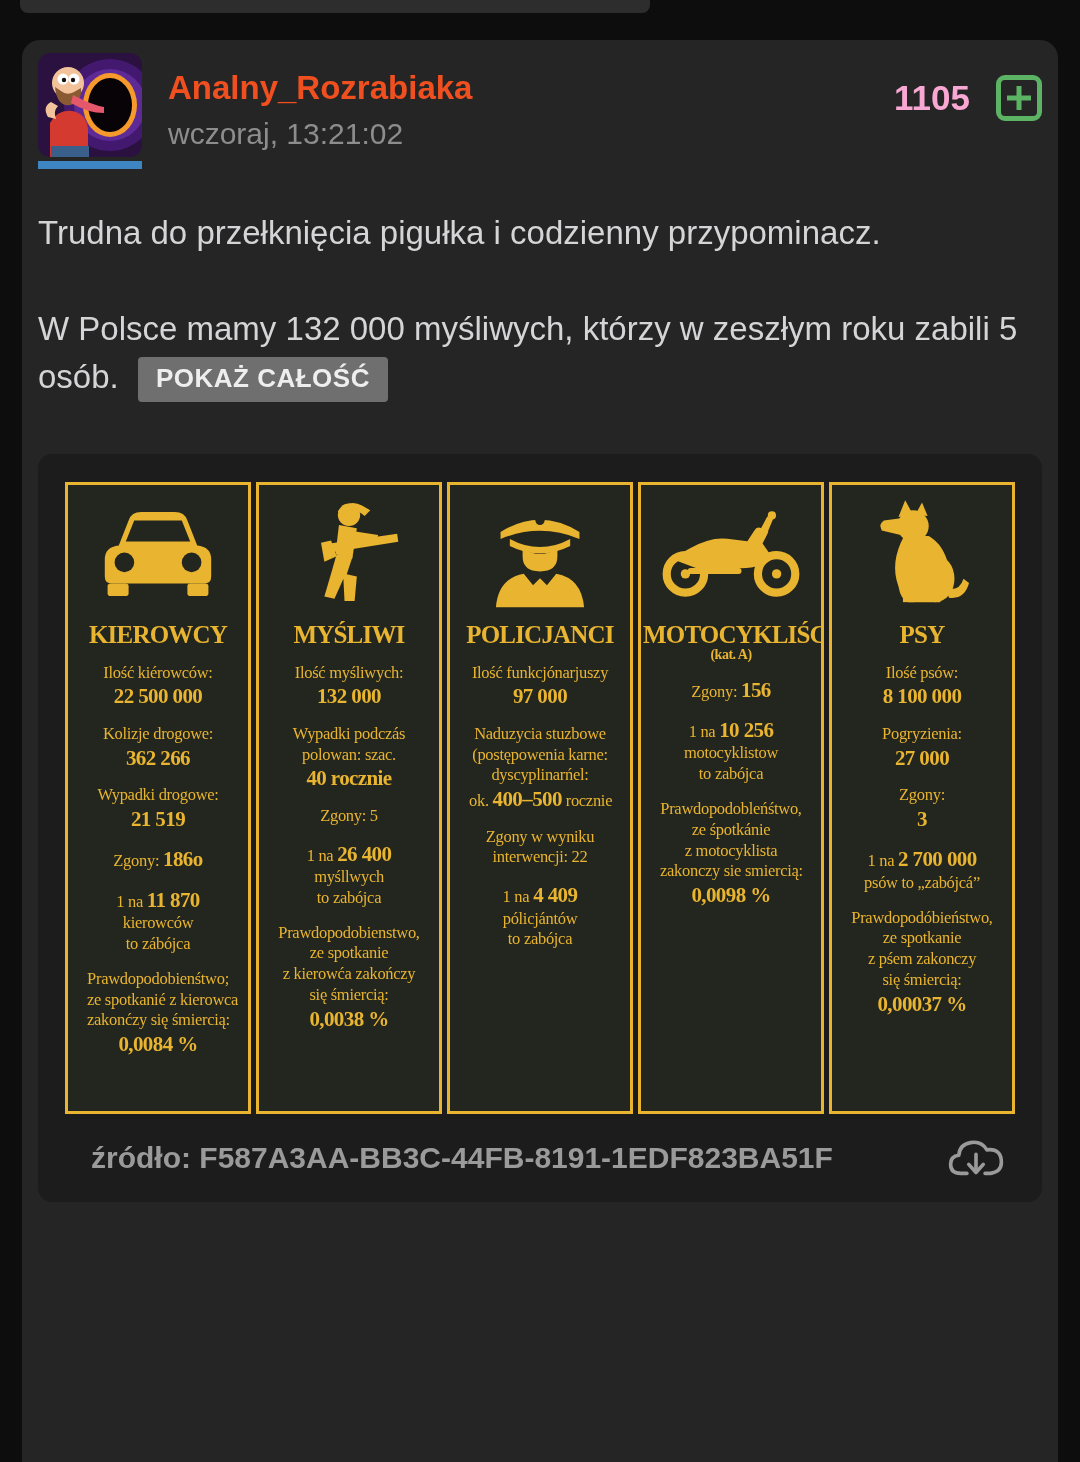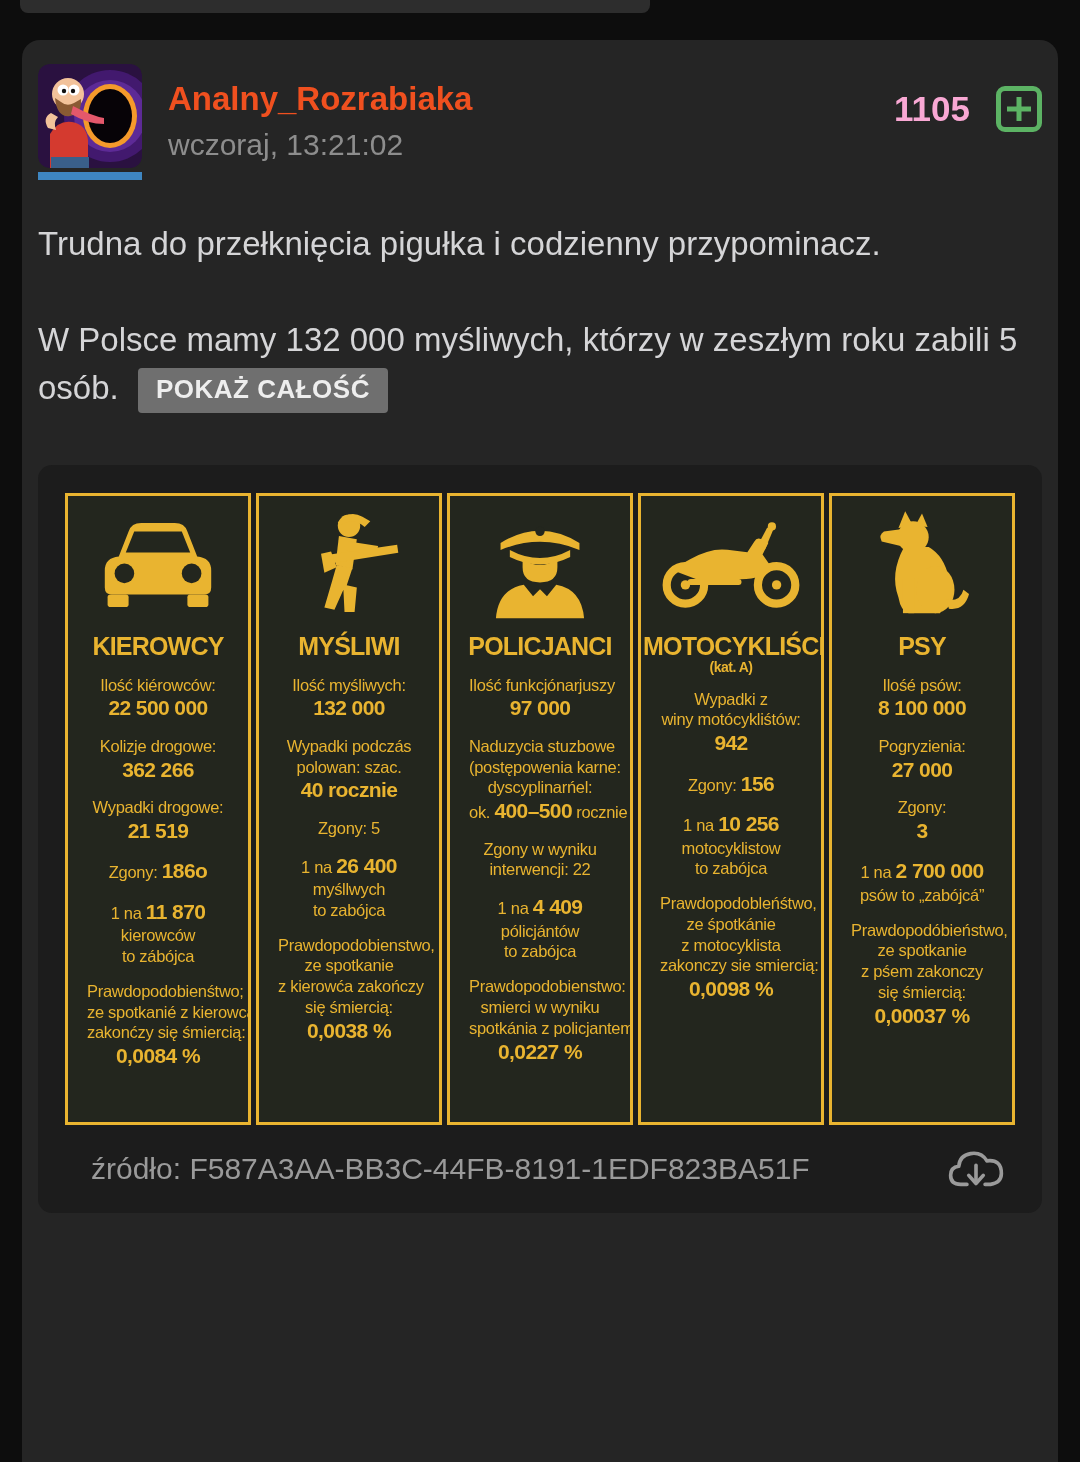--- a/index.html
+++ b/index.html
@@ -9,21 +9,21 @@
     font-family:"Liberation Sans", sans-serif;
     position:relative;
   }
   .top-strip {
     position:absolute; top:0; left:20px; width:630px; height:13px;
     background:#2d2d2d; border-radius:0 0 8px 8px;
   }
   .card {
     position:absolute; top:40px; left:22px; width:1036px; height:1422px;
     background:#252525; border-radius:18px 18px 0 0;
-    box-sizing:border-box; padding:24px 16px 0 16px;
+    box-sizing:border-box; padding:13px 16px 0 16px;
   }
   
   .hdr { display:flex; align-items:flex-start; }
   .avatar-wrap { width:104px; flex:0 0 104px; cursor:pointer; }
   .avatar-wrap svg { display:block; border-radius:10px; }
   .avatar-bar { height:8px; background:#3e86c2; margin-top:4px; }
   .hdr-names { margin-left:26px; padding-top:16px; flex:1; min-width:0; }
   .username { color:#f0501f; font-weight:700; font-size:33px; cursor:pointer; }
   .timestamp { color:#8d8d8d; font-size:30px; margin-top:10px; }
   .hdr-right { display:flex; align-items:center; gap:26px; padding-top:22px; }
@@ -49,34 +49,35 @@
   }
   
   .img-block {
     margin-top:52px; background:#1c1c1c; border-radius:14px;
     box-sizing:border-box; padding:28px 27px 0 27px; height:748px;
   }
   .cols { display:flex; gap:5px; cursor:pointer; }
   .col {
     flex:1 1 0; height:632px; box-sizing:border-box; overflow:hidden;
     background:#23261e; border:3px solid #e9b430;
-    color:#e9b430; text-align:center; padding:10px 2px;
+    color:#e9b430; text-align:center; padding:10px 2px;font-family:Liberation Serif, serif;
   }
   .col-icon { height:118px; display:flex; align-items:center; justify-content:center; }
   .col-icon svg { display:block; }
   .col-title { font-size:25px; font-weight:800; letter-spacing:-0.8px; margin-top:8px; }
   .col-sub { font-size:14px; font-weight:800; letter-spacing:-0.5px; margin-top:-2px;text-align:center; }
   .col-blocks { margin-top:4px; }
   .blk { margin:14px 17px; }
   .ln { white-space:nowrap; line-height:1.26; font-size:16.5px; letter-spacing:-0.3px; }
   .ln .v { font-weight:700; font-size:21px; letter-spacing:-0.6px; }
   
   .src-row {
     height:88px; display:flex; align-items:center; justify-content:space-between;
     padding:0 10px 0 26px;
+    font-weight:bold;
   }
   .src-text { color:#9a9a9a; font-size:30px; }
   .cloud-btn { cursor:pointer; display:flex; align-items:center; }
 </style>
 </head>
 <body>
 
 <div class="top-strip"></div>
 
 <div class="card">
@@ -232,50 +233,39 @@
             </div>
             <div class="blk">
               <div class="ln"><span>Zgony w wyniku</span></div>
               <div class="ln"><span>interwencji: 22</span></div>
             </div>
             <div class="blk">
               <div class="ln"><span>1 na </span><span class="v">4 409</span></div>
               <div class="ln"><span>pólicjántów</span></div>
               <div class="ln"><span>to zabójca</span></div>
             </div>
-            <div class="blk">
-              <div class="ln"><span>Prawdopodobienstwo:</span></div>
-              <div class="ln"><span>smierci w wyniku</span></div>
-              <div class="ln"><span>spotkánia z policjantem:</span></div>
-              <div class="ln"><span class="v">0,0227 %</span></div>
-            </div>
           </div>
   </div>
 
   <div class="col">
     <div class="col-icon">
             <svg width="152" height="92" viewBox="0 0 130 78" fill="#e9b430">
     <circle cx="26" cy="56" r="16" fill="none" stroke="#e9b430" stroke-width="7"></circle>
     <circle cx="104" cy="56" r="16" fill="none" stroke="#e9b430" stroke-width="7"></circle>
     <circle cx="26" cy="56" r="4"></circle>
               <circle cx="104" cy="56" r="4"></circle>
     <path d="M14 43 L30 34 Q48 24 62 26 L79 28 L85 19 Q87 15 91 17 L97 20 L92 30 L99 40 Q92 51 78 51 L40 53 Z"></path>
     <path d="M88 22 L96 7 L101 9 L94 26 Z"></path>
     <circle cx="100" cy="6" r="3.5"></circle>
     <rect x="28" y="51" width="46" height="5" rx="2.5"></rect>
             </svg>
           </div>
     <div class="col-title">MOTOCYKLIŚCI</div>
     <div class="col-sub">(kat. A)</div>
     <div class="col-blocks">
-            <div class="blk">
-              <div class="ln"><span>Wypadki z</span></div>
-              <div class="ln"><span>winy motócykliśtów:</span></div>
-              <div class="ln"><span class="v">942</span></div>
-            </div>
             <div class="blk">
               <div class="ln"><span>Zgony: </span><span class="v">156</span></div>
             </div>
             <div class="blk">
               <div class="ln"><span>1 na </span><span class="v">10 256</span></div>
               <div class="ln"><span>motocyklistow</span></div>
               <div class="ln"><span>to zabójca</span></div>
             </div>
             <div class="blk">
               <div class="ln"><span>Prawdopodobleńśtwo,</span></div>

